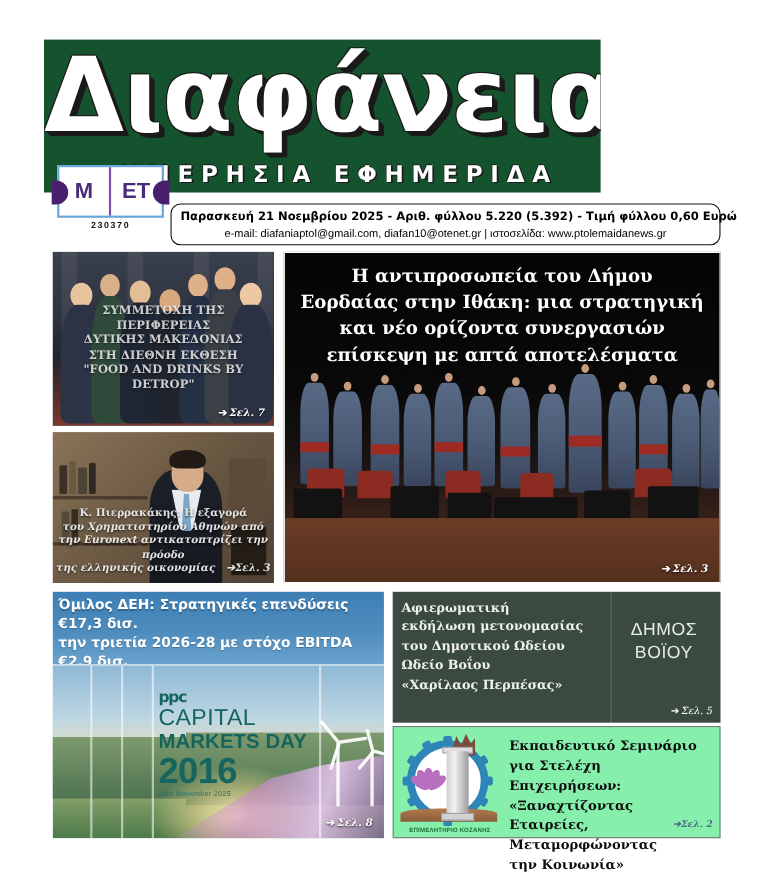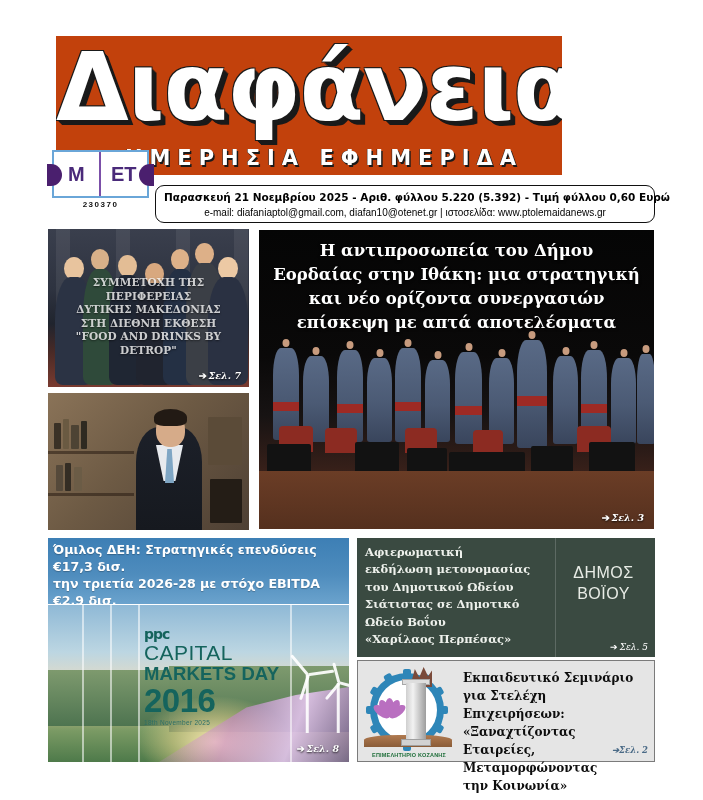--- a/index.html
+++ b/index.html
@@ -12,23 +12,23 @@
   .page {
     position: relative;
     width: 703px; height: 800px;
     background: #ffffff;
     padding: 0;
   }
 
   
   .masthead {
     position: absolute;
-    left: 56px; top: 36px;
+    left: 40px; top: 36px;
     width: 506px; height: 139px;
-    background: #c2410c;
+    background: #14532d;
     overflow: hidden;
   }
   .masthead-title {
     position: absolute;
     left: 0; right: 0; top: -4px;
     text-align: center;
     font-family: "DejaVu Sans", sans-serif;
     font-weight: 700;
     font-size: 94px;
     line-height: 112px;
@@ -453,21 +453,21 @@
     color: #ffffff;
     white-space: nowrap;
   }
   .green-sel .arw { font-style: normal; margin-right: 2px; }
 
   
   .sem-box {
     position: absolute;
     left: 357px; top: 660px;
     width: 298px; height: 102px;
-    background: #e5e5e5;
+    background: #86efac;
     border: 1px solid #7b7b7b;
     display: flex;
     justify-content: flex-end;
   }
   .sem-logo {
     width: 102px;
     position: relative;
     flex: none;
   }
   .sem-text {
@@ -688,20 +688,29 @@
     <div class="book" style="left:17px;top:70px;width:6px;height:28px;background:#342d24;"></div>
     <div class="book" style="left:26px;top:74px;width:8px;height:24px;background:#6b5c46;"></div>
     <div class="book" style="left:160px;top:24px;width:34px;height:48px;background:#5b4b38;"></div>
     <div class="book" style="left:162px;top:86px;width:32px;height:44px;background:#241d16;"></div>
     <div class="pier-man"></div>
     <div class="pier-shirt"></div>
     <div class="pier-tie"></div>
     <div class="pier-head"></div>
     <div class="pier-hair"></div>
 
+    <div class="pier-caption">
+      <div>Κ. Πιερρακάκης:  Η εξαγορά</div>
+      <div class="ital">του Χρηματιστηρίου Αθηνών από</div>
+      <div class="ital">την Euronext αντικατοπτρίζει την πρόοδο</div>
+      <div class="ital">
+        <span>της ελληνικής οικονομίας</span>
+        <span class="selinline">&nbsp; ➔<span>Σελ. 3</span></span>
+      </div>
+    </div>
   </div>
 
   <div class="deh-box">
     <div class="deh-title">
       <div>Όμιλος ΔΕΗ: Στρατηγικές επενδύσεις €17,3 δισ.</div>
       <div>την τριετία 2026-28 με στόχο EBITDA €2,9 δισ.</div>
     </div>
 
   </div>
 
@@ -741,21 +750,20 @@
       <span class="arw">➔</span><span>Σελ. 8</span>
     </div>
   </div>
 
   <div class="green-box">
     <div class="green-left">
       <div class="green-title">
         <div>Αφιερωματική</div>
         <div>εκδήλωση μετονομασίας</div>
         <div>του Δημοτικού Ωδείου</div>
-        <div>Σιάτιστας σε Δημοτικό</div>
         <div>Ωδείο Βοΐου</div>
         <div>«Χαρίλαος Περπέσας»</div>
       </div>
     </div>
     <div class="green-right">
       <div class="dimos-name">
         <div>ΔΗΜΟΣ</div>
         <div>ΒΟΪΟΥ</div>
       </div>
       <div class="green-sel">

